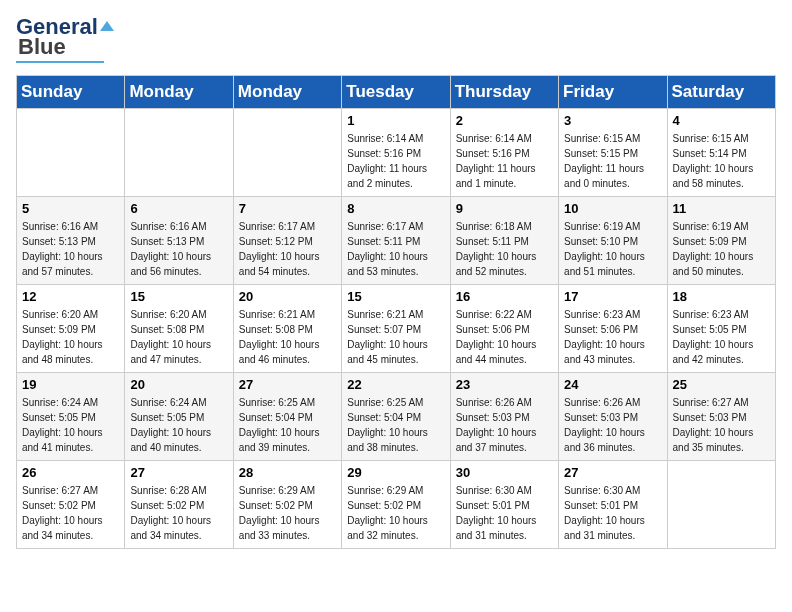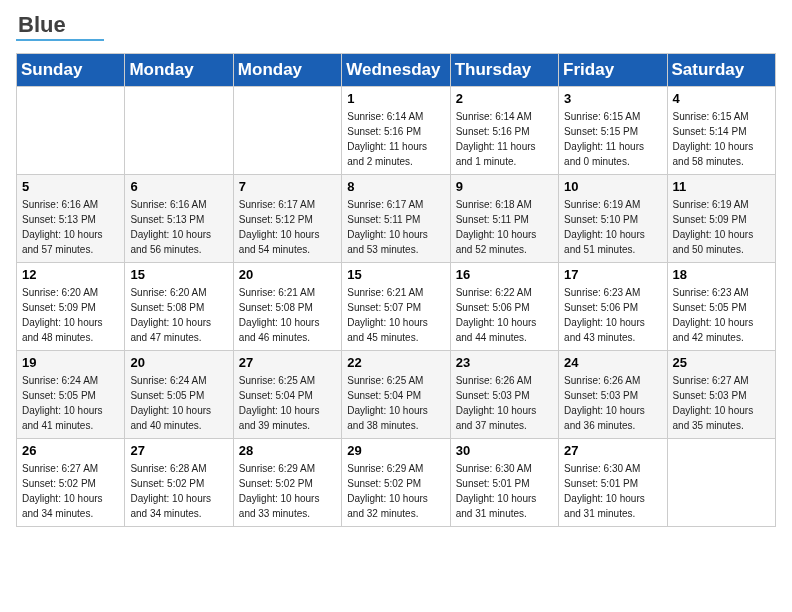--- a/index.html
+++ b/index.html
@@ -72,36 +72,44 @@
     }
     .empty-cell {
       background: #fff !important;
     }
   </style>
 </head>
 <body>
 
 <div class="header">
   <div class="logo">
+  <div style="display:flex;align-items:center;gap:2px;">
+    <div style="font-size:22px;font-weight:bold;line-height:1;color:#1a3a6b;">
+      <span>General</span>
+    </div>
+    <div style="display:flex;flex-direction:column;justify-content:flex-end;padding-bottom:2px;">
+      <div style="width:0;height:0;border-left:7px solid transparent;border-right:7px solid transparent;border-bottom:10px solid #4ea8de;"></div>
+    </div>
+  </div>
   <div style="font-size:22px;font-weight:bold;color:#404040;line-height:1;margin-top:-2px;padding-left:2px;">Blue</div>
   <div style="width:88px;height:2px;background:#4ea8de;margin-top:3px;"></div>
 </div>
   <div class="title-section">
     <div class="calendar-title"></div>
     <div class="calendar-subtitle"></div>
   </div>
 </div>
 
 <table>
   <thead>
     <tr>
     <th>Sunday</th>
         <th>Monday</th>
         <th>Monday</th>
-        <th>Wednesday</th>
+        <th>Tuesday</th>
         <th>Thursday</th>
         <th>Friday</th>
         <th>Saturday</th>
       </tr>
   </thead>
   <tbody id="calendar-body">
   <tr>
         <td class="empty-cell"></td>
         <td class="empty-cell"></td>
         <td class="empty-cell"></td>

